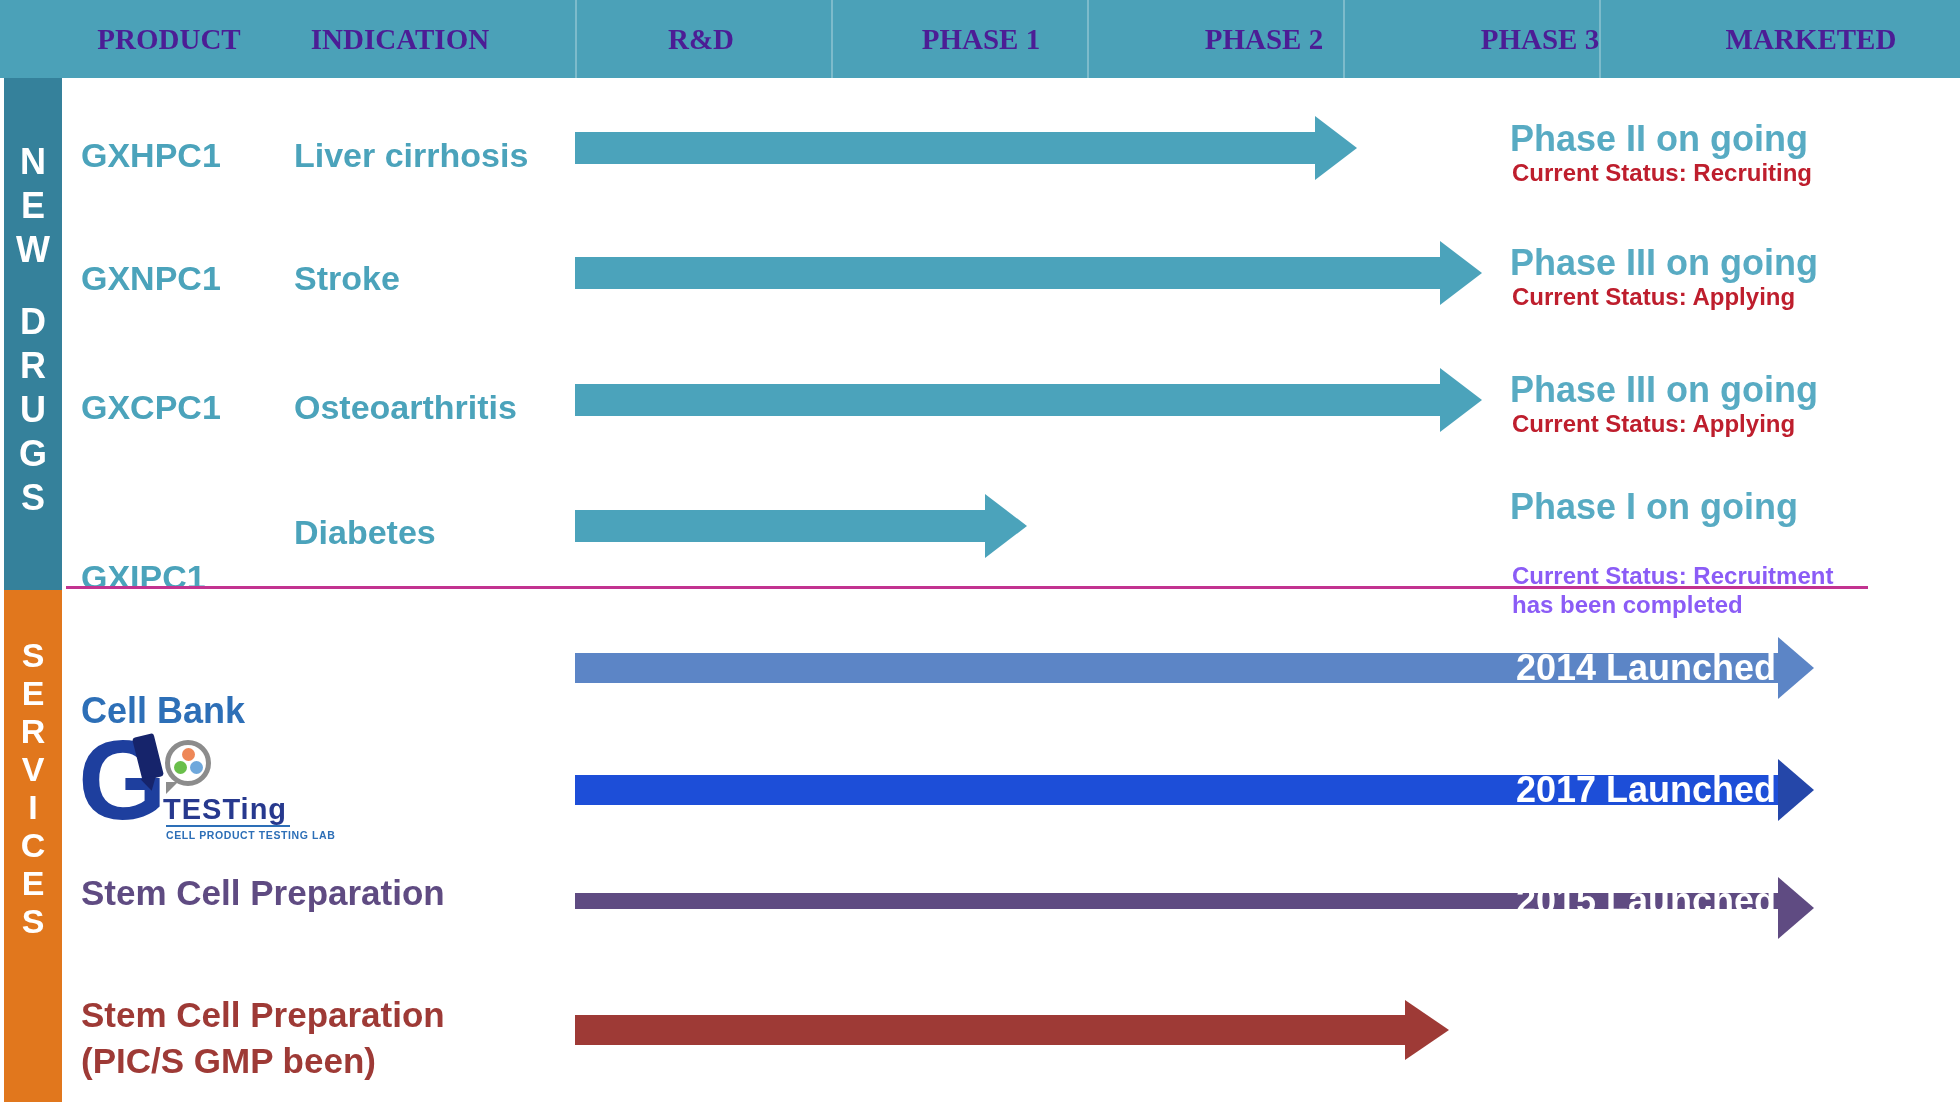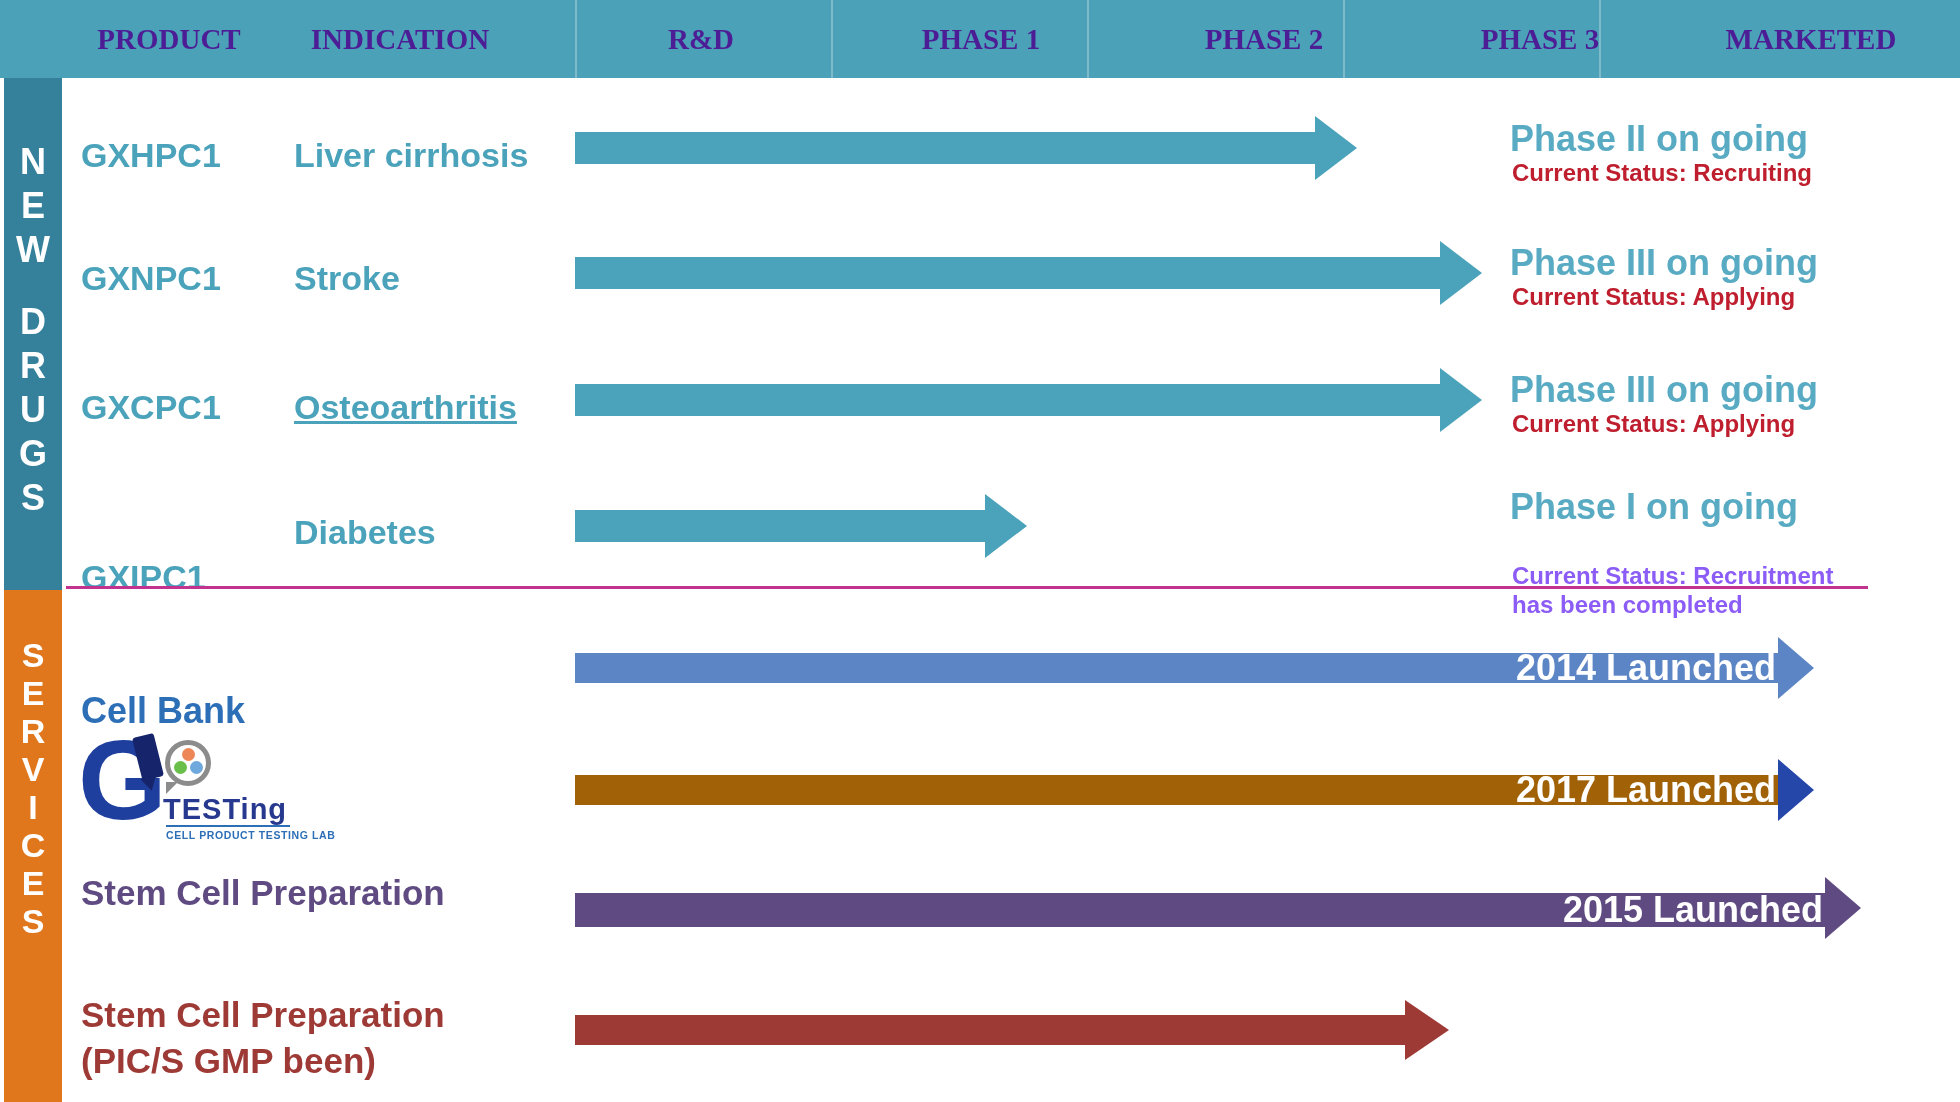--- a/index.html
+++ b/index.html
@@ -117,21 +117,21 @@
   <div class="arrow" style="left: 575px; top: 257px; width: 865px; height: 32px; background: rgb(75, 163, 187);">
       <i class="tip" style="border-top: 32px solid transparent; border-bottom: 32px solid transparent; border-left: 42px solid rgb(75, 163, 187); top: -16px;"></i>
     </div>
   <span class="txt phase-label" style="top: 242px; color: rgb(88, 171, 195);">Phase III on going</span>
   <div class="txt status" style="top: 282px; color: rgb(190, 30, 45);">
     <div>Current Status: Applying</div>
     <div></div>
   </div>
 
   <span class="txt drug-name" style="top: 388px; color: rgb(75, 163, 187);">GXCPC1</span>
-  <span class="txt indication" style="top: 388px; color: rgb(75, 163, 187); text-decoration: underline;">Osteoarthritis</span>
+  <span class="txt indication" style="top: 388px; color: rgb(75, 163, 187);">Osteoarthritis</span>
   <div class="arrow" style="left: 575px; top: 384px; width: 865px; height: 32px; background: rgb(75, 163, 187);">
       <i class="tip" style="border-top: 32px solid transparent; border-bottom: 32px solid transparent; border-left: 42px solid rgb(75, 163, 187); top: -16px;"></i>
     </div>
   <span class="txt phase-label" style="top: 369px; color: rgb(88, 171, 195);">Phase III on going</span>
   <div class="txt status" style="top: 409px; color: rgb(190, 30, 45);">
     <div>Current Status: Applying</div>
     <div></div>
   </div>
 
   <span class="txt drug-name" style="top: 513px; color: rgb(75, 163, 187); margin-top: 45px;">GXIPC1</span>
@@ -162,29 +162,29 @@
     <i class="logo-tail"></i>
     <span class="logo-bubble">
       <i class="dot dot-orange"></i>
       <i class="dot dot-green"></i>
       <i class="dot dot-blue"></i>
     </span>
     <span class="logo-title">TESTing</span>
     <i class="logo-rule"></i>
     <span class="logo-subtitle">CELL PRODUCT TESTING LAB</span>
   </div>
-  <div class="arrow" style="left: 575px; top: 775px; width: 1203px; height: 30px; background: #a16207;">
+  <div class="arrow" style="left: 575px; top: 775px; width: 1203px; height: 30px; background: #1d4ed8;">
     <span class="arrow-label">2017 Launched</span>
     <i class="tip" style="border-top: 31px solid transparent; border-bottom: 31px solid transparent; border-left: 36px solid rgb(37, 71, 169); top: -16px;"></i>
   </div>
 
   <div class="txt svc-label" style="top: 870px; color: rgb(95, 75, 130);">
     <div>Stem Cell Preparation</div>
   </div>
-  <div class="arrow" style="left: 575px; top: 893px; width: 1203px; height: 34px; background: rgb(95, 75, 130); padding-left: 47px;">
+  <div class="arrow" style="left: 575px; top: 893px; width: 1203px; height: 16px; background: rgb(95, 75, 130);">
     <span class="arrow-label">2015 Launched</span>
     <i class="tip" style="border-top: 31px solid transparent; border-bottom: 31px solid transparent; border-left: 36px solid rgb(95, 75, 130); top: -16px;"></i>
   </div>
 
   <div class="txt svc-label" style="top: 992px; color: rgb(158, 58, 54);">
     <div>Stem Cell Preparation</div>
     <div>(PIC/S GMP been)</div>
   </div>
   <div class="arrow" style="left: 575px; top: 1015px; width: 830px; height: 30px; background: rgb(158, 58, 54);">
     <span class="arrow-label"></span>

